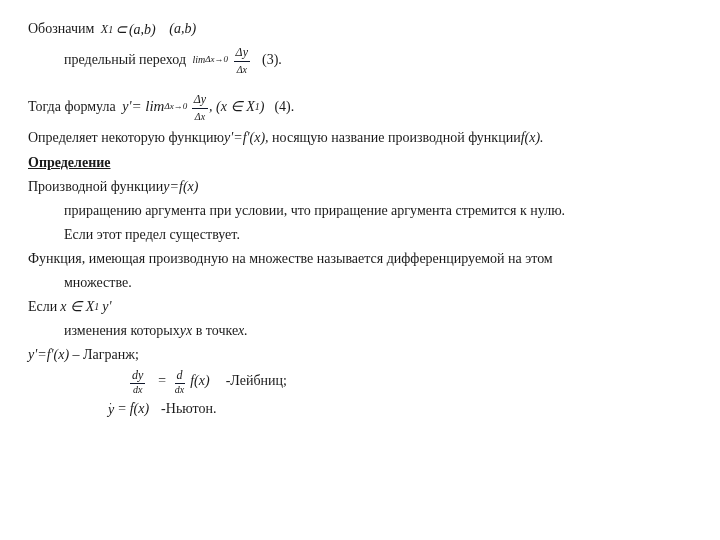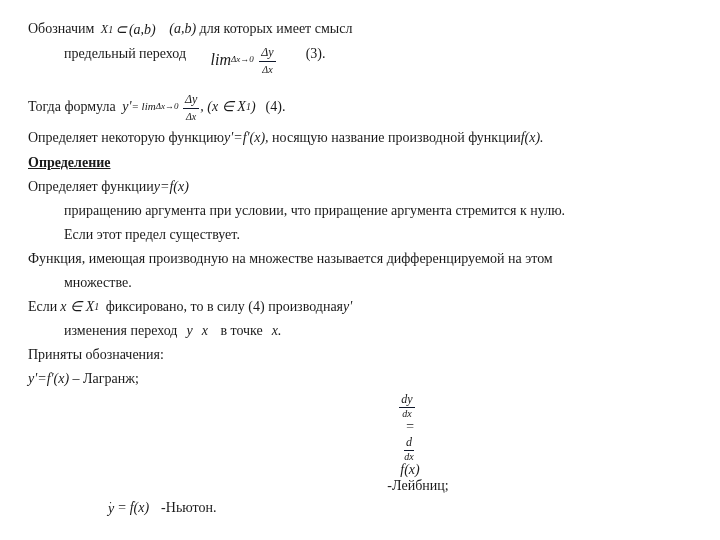--- a/index.html
+++ b/index.html
@@ -28,26 +28,25 @@
     .line {
       display: flex;
       align-items: baseline;
       flex-wrap: wrap;
       margin-bottom: 3px;
       line-height: 1.5;
     }
 
     .line-indent {
       display: flex;
-      align-items: flex-start;
+      align-items: center;
       flex-wrap: wrap;
       margin-bottom: 3px;
       line-height: 1.5;
       padding-left: 36px;
-      gap: 9px;
     }
 
     .blank-line {
       height: 10px;
     }
 
     .bold-underline {
       font-weight: bold;
       text-decoration: underline;
     }
@@ -81,21 +80,20 @@
     .fraction .den {
       padding: 0 2px;
       font-size: 10px;
       font-style: italic;
     }
 
     .leibniz-block {
       display: flex;
       align-items: center;
       margin: 2px 0 2px 100px;
-      flex-direction: column;
     }
 
     .newton-block {
       display: flex;
       align-items: center;
       margin: 6px 0 2px 80px;
     }
   </style>
 </head>
 <body>
@@ -109,48 +107,47 @@
     <span class="formula-inline">
       <span style="font-style:italic; font-size:12px;">X</span>
         <span style="font-size:10px; vertical-align:sub; font-style:italic;">1</span>
       <span style="margin:0 2px;">⊂</span>
       <span style="font-style:italic;">(a,b)</span>
     </span>
     &nbsp;
     &nbsp;
     <span class="italic">(a,b)</span>
     &nbsp;
-    <span>для которых имеет смысл</span>
   </div>
 
   <div class="line-indent">
     <span>предельный переход</span>
     &nbsp;
     
     <span class="formula-inline">
-      <span style="font-size:16px; font-style:italic;">lim</span>
+      <span style="font-size:10px; font-style:italic;">lim</span>
       <span style="font-size:9px; vertical-align:sub; font-style:italic;">Δx→0</span>
       &nbsp;
       <span class="fraction" style="vertical-align:middle;">
         <span class="num">Δy</span>
         <span class="den">Δx</span>
       </span>
     </span>
     &nbsp;&nbsp;
     <span>(3).</span>
   </div>
 
   <div class="blank-line"></div>
 
   <div class="line">
     <span>Тогда формула</span>
     &nbsp;
     <span class="formula-inline">
       <span style="font-style:italic;">y' </span>
-      <span style="font-size:11px; font-style:italic;"> = lim</span>
+      <span style="font-size:15px; font-style:italic;"> = lim</span>
       <span style="font-size:9px; vertical-align:sub; font-style:italic;">Δx→0</span>
       &nbsp;
       <span class="fraction" style="vertical-align:middle; margin:0 1px;">
         <span class="num">Δy</span>
         <span class="den">Δx</span>
       </span>
       <span style="font-style:italic;">, (x ∈ X</span>
       <span style="font-size:10px; vertical-align:sub; font-style:italic;">1</span>
       <span style="font-style:italic;"> )</span>
     </span>
@@ -163,21 +160,21 @@
     <span class="italic">y'=f'(x),</span>
     <span>&nbsp;носящую название производной функции </span>
     <span class="italic">f(x).</span>
   </div>
 
   <div class="line" style="margin-top:4px;">
     <span class="bold-underline">Определение</span>
   </div>
 
   <div class="line">
-    <span>Определяет функции </span>
+    <span>Производной функции </span>
     <span class="italic">y=f(x)</span>
   </div>
 
   <div class="line-indent">
     <span>приращению аргумента при условии, что приращение аргумента стремится к нулю.</span>
   </div>
 
   <div class="line-indent">
     <span>Если этот предел существует.</span>
   </div>
@@ -188,34 +185,30 @@
   <div class="line-indent">
     <span>множестве.</span>
   </div>
 
   <div class="line" style="margin-top:3px;">
     <span>Если </span>
     <span class="formula-inline">
       <span style="font-style:italic;">x ∈ X</span>
         <span style="font-size:10px; vertical-align:sub; font-style:italic;">1</span>
     </span>
-    <span>&nbsp;фиксировано, то в силу (4) производная </span>
     <span class="italic">y'</span>
   </div>
   <div class="line-indent">
-    <span>изменения переход </span>
+    <span>изменения которых </span>
     <span class="italic">y</span>
     <span class="italic">x</span>
     <span>&nbsp;в точке </span>
     <span class="italic">x.</span>
   </div>
 
-  <div class="line" style="margin-top:3px;">
-    <span>Приняты обозначения:</span>
-  </div>
 
   <div class="line">
     <span class="italic">y'=f'(x)</span>
     <span>&nbsp;– Лагранж;</span>
   </div>
 
   <div class="leibniz-block">
     <span class="fraction" style="margin-right:8px;">
       <span class="num">dy</span>
       <span class="den">dx</span>

